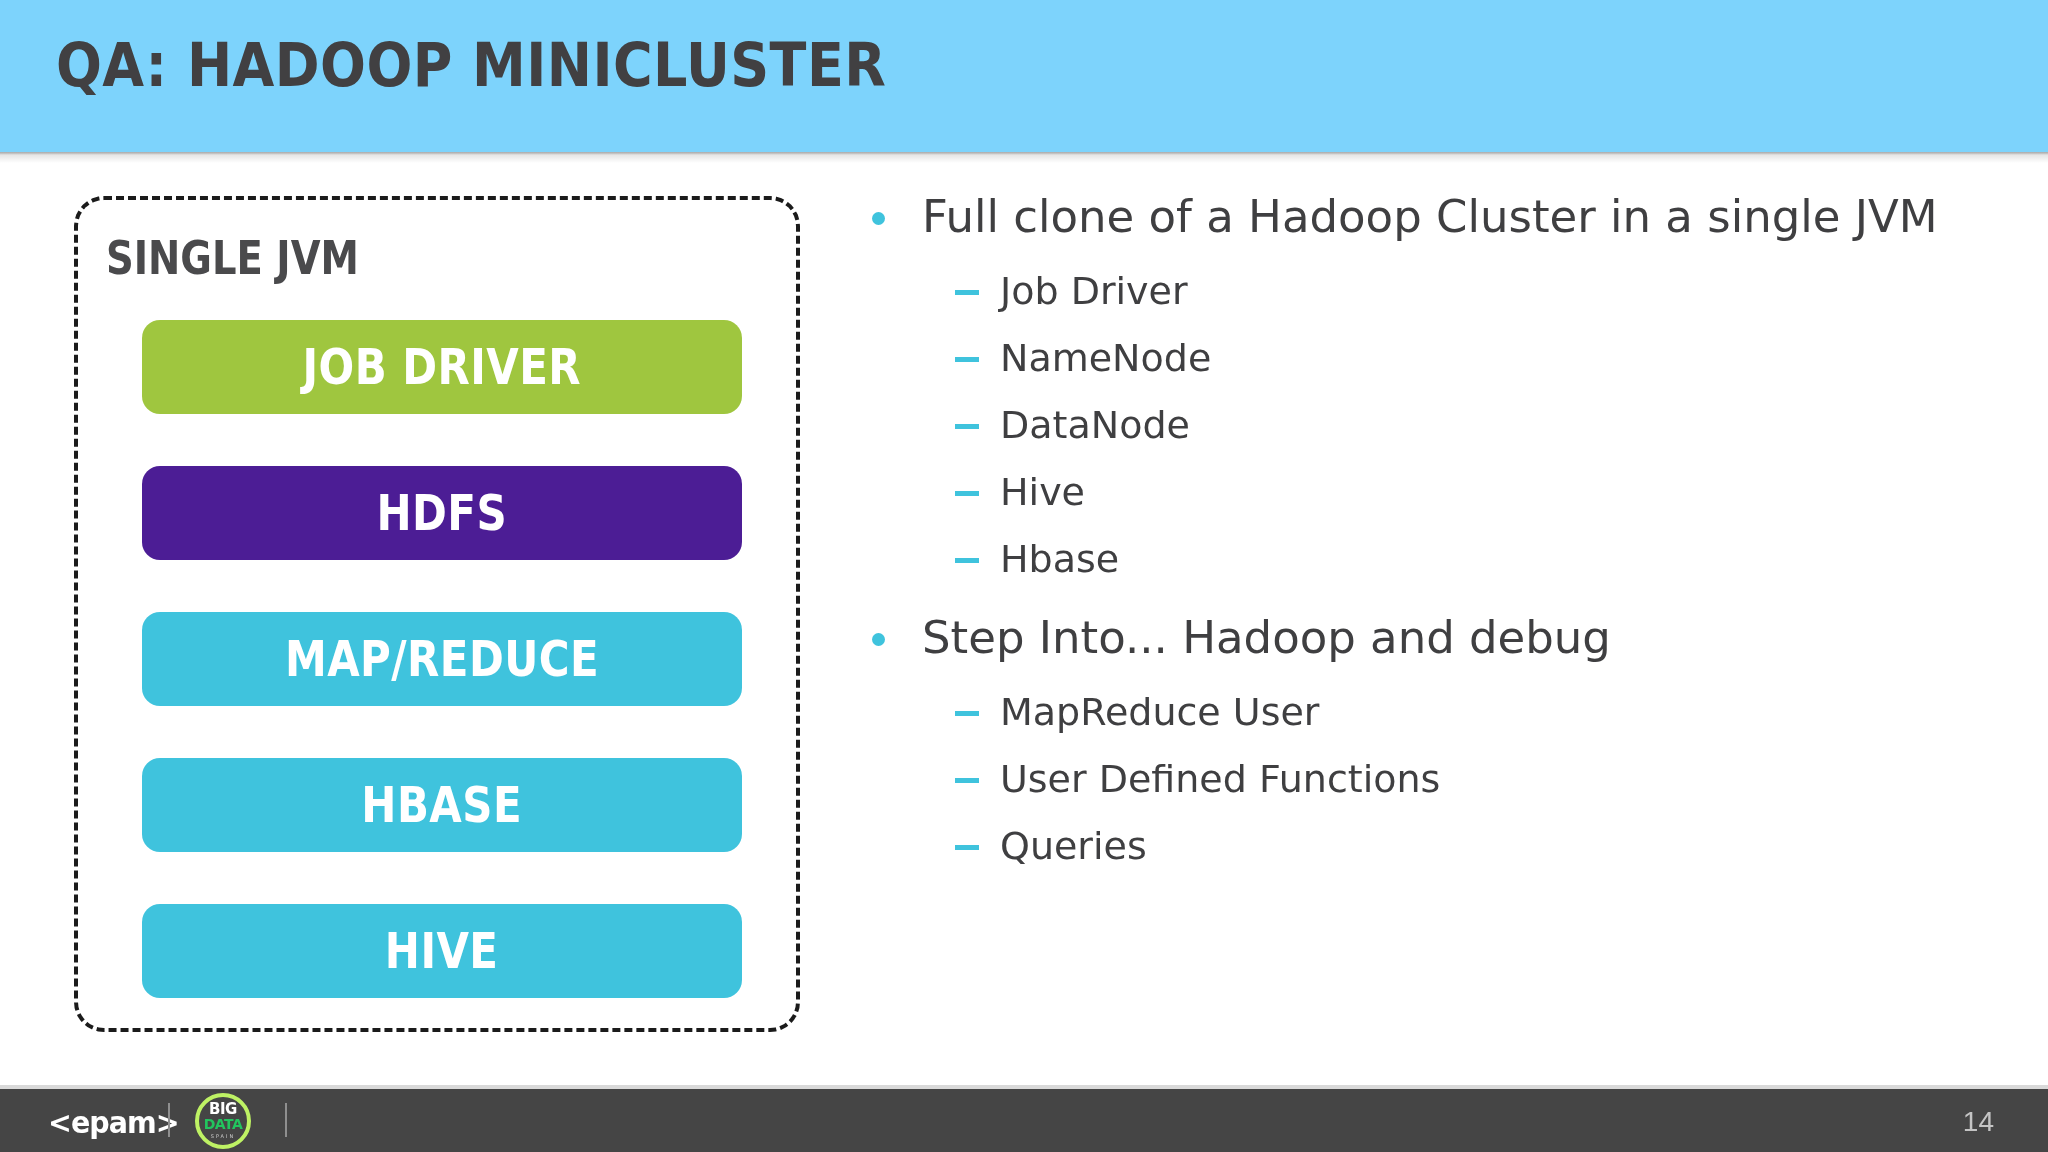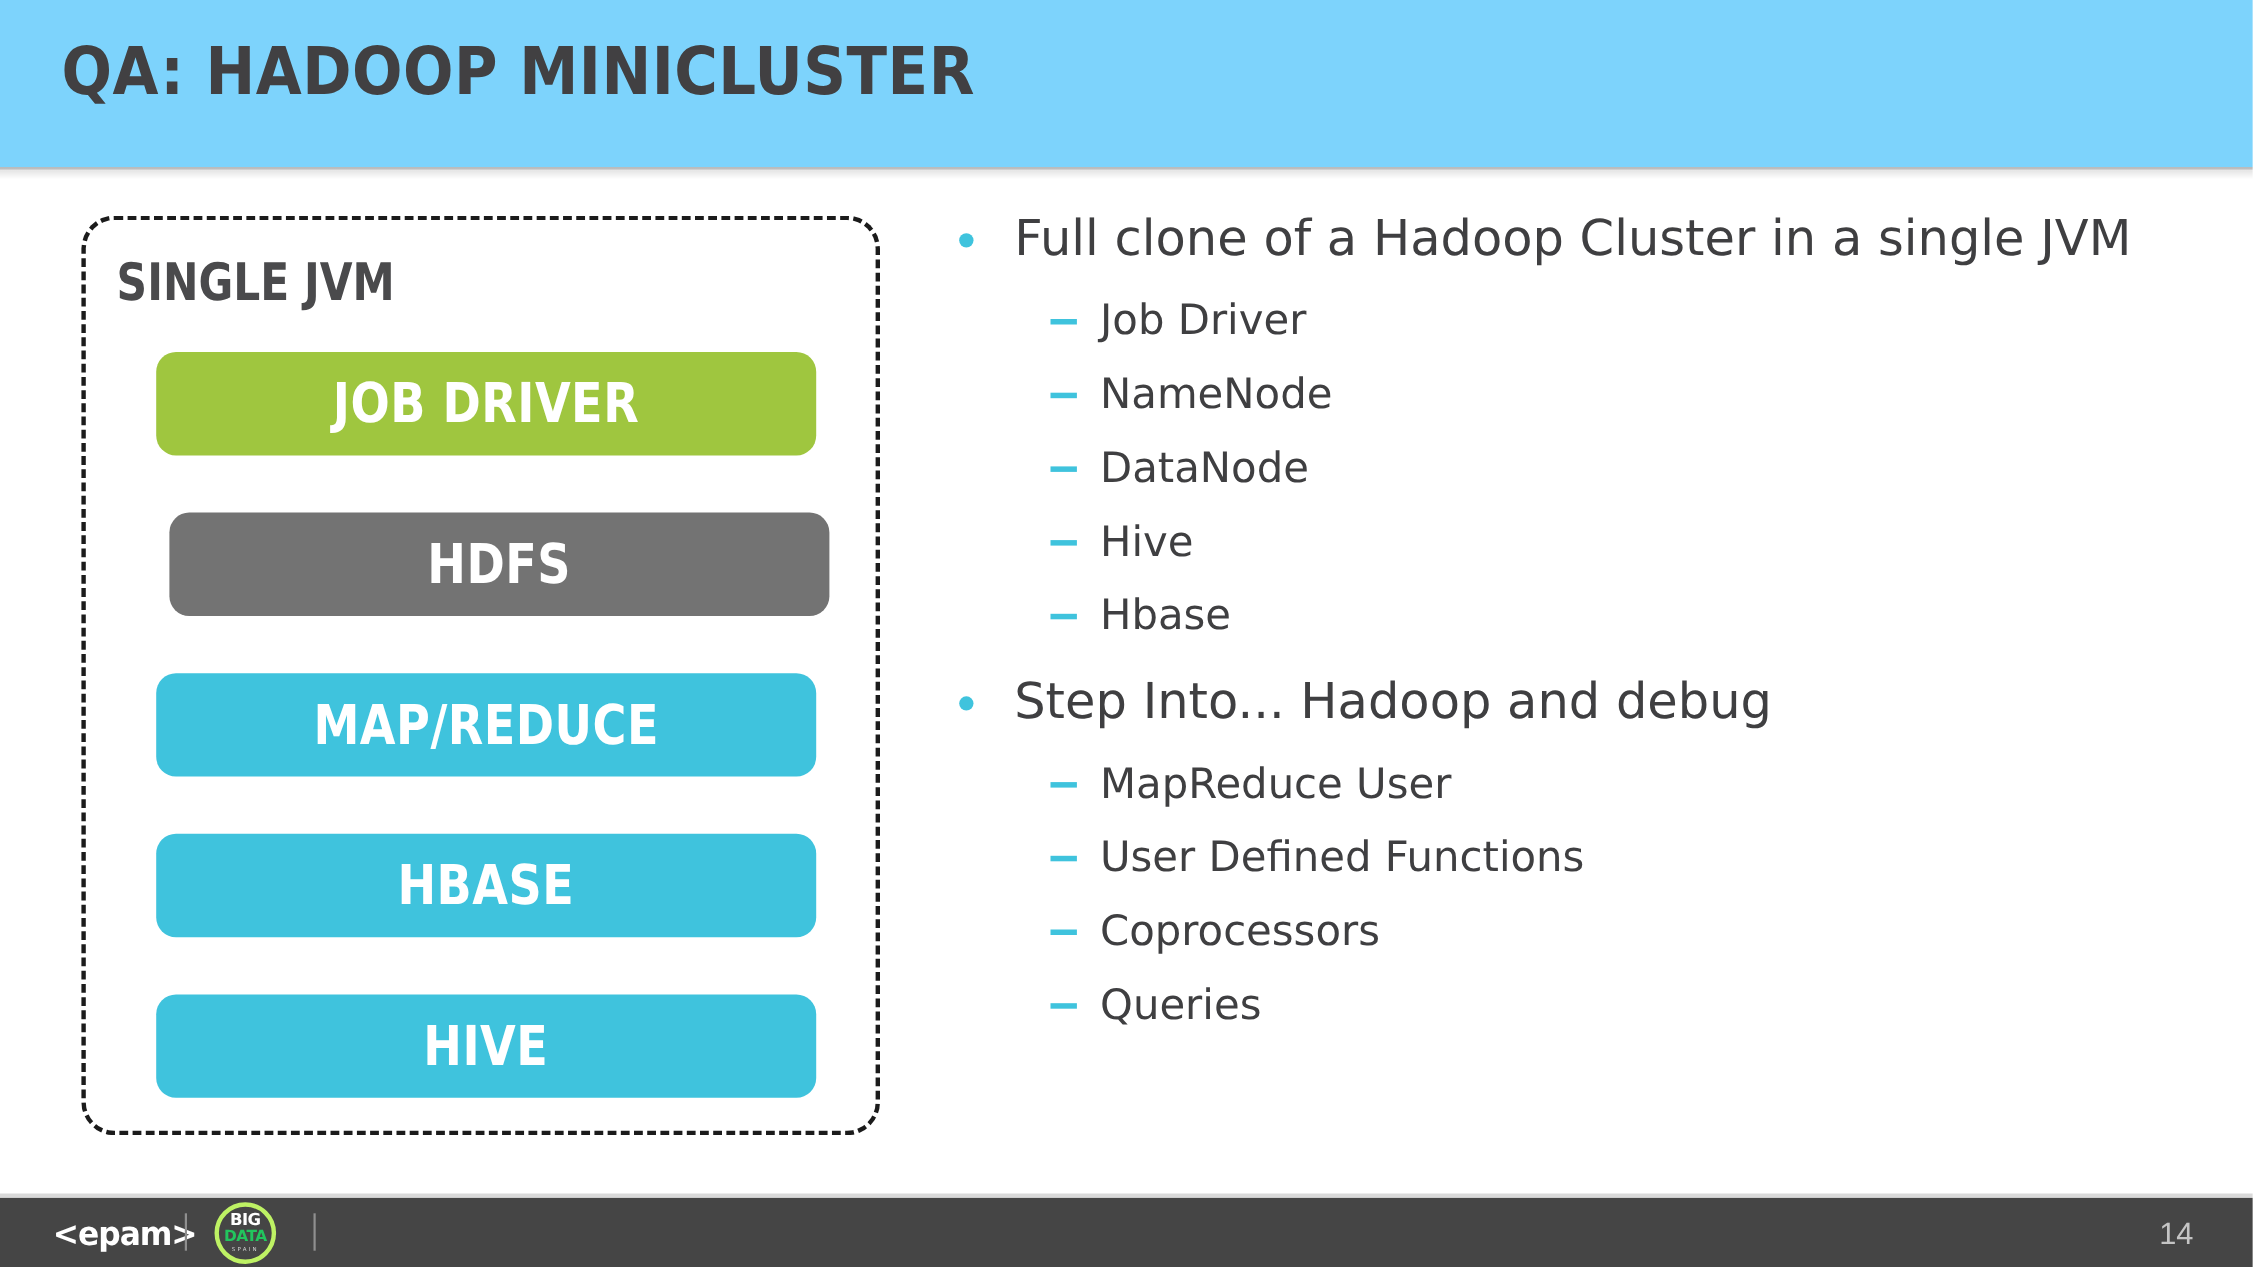--- a/index.html
+++ b/index.html
@@ -239,21 +239,21 @@
 </div>
 <div class="header-rule"></div>
 <div class="header-rule-shadow"></div>
 
 <div class="jvm-box">
   <div class="jvm-box-title">SINGLE JVM</div>
   <div class="pill-stack" id="pill-stack">
       <div class="pill" style="background: rgb(159, 198, 63);">
         <span class="pill-label">JOB DRIVER</span>
       </div>
-      <div class="pill" style="background: #737373; margin-left: 12px;">
+      <div class="pill" style="background: #4c1d95;">
         <span class="pill-label">HDFS</span>
       </div>
       <div class="pill" style="background: rgb(63, 195, 221);">
         <span class="pill-label">MAP/REDUCE</span>
       </div>
       <div class="pill" style="background: rgb(63, 195, 221);">
         <span class="pill-label">HBASE</span>
       </div>
       <div class="pill" style="background: rgb(63, 195, 221);">
         <span class="pill-label">HIVE</span>
@@ -265,21 +265,20 @@
     <div class="bullet-l1"><span class="dot"></span><span>Full clone of a Hadoop Cluster in a single JVM</span></div>
     <div class="bullet-l2"><span class="dash"></span><span>Job Driver</span></div>
     <div class="bullet-l2"><span class="dash"></span><span>NameNode</span></div>
     <div class="bullet-l2"><span class="dash"></span><span>DataNode</span></div>
     <div class="bullet-l2"><span class="dash"></span><span>Hive</span></div>
     <div class="bullet-l2"><span class="dash"></span><span>Hbase</span></div>
     <div class="group-gap"></div>
     <div class="bullet-l1"><span class="dot"></span><span>Step Into... Hadoop and debug</span></div>
     <div class="bullet-l2"><span class="dash"></span><span>MapReduce User</span></div>
     <div class="bullet-l2"><span class="dash"></span><span>User Defined Functions</span></div>
-    <div class="bullet-l2"><span class="dash"></span><span>Coprocessors</span></div>
     <div class="bullet-l2"><span class="dash"></span><span>Queries</span></div>
   </div>
 
 <div class="footer-top-edge"></div>
 <div class="footer">
   <div class="epam-logo">&lt;epam&gt;</div>
   <div class="footer-divider" style="left:168px;"></div>
   <div class="bds-badge">
     <div class="bds-big">BIG</div>
     <div class="bds-data">DATA</div>

